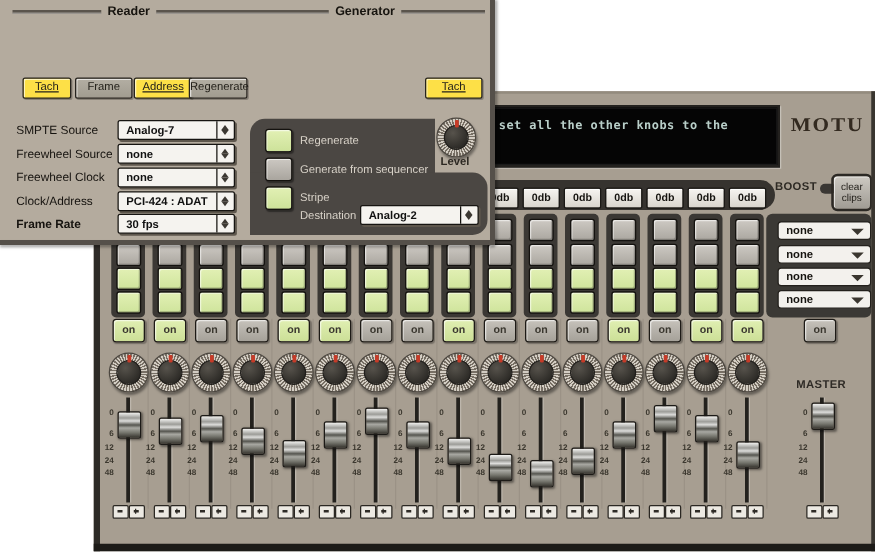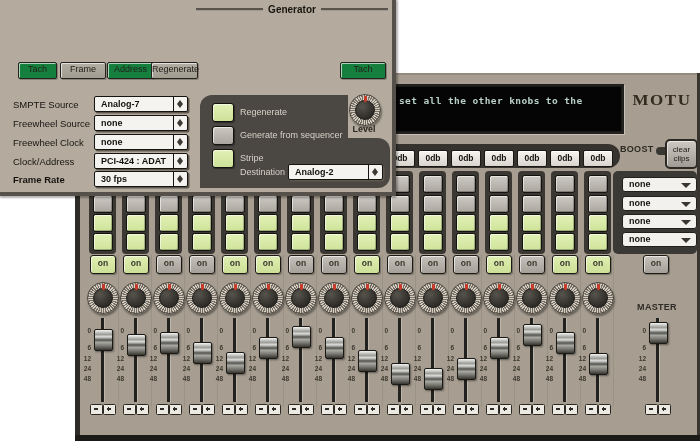--- a/index.html
+++ b/index.html
@@ -75,21 +75,21 @@
   .grphdr .rule{flex:1;height:2px;background:#5a544c;border-bottom:1px solid rgba(255,255,255,.4);}
   .grphdr .ttl{font-size:10px;font-weight:bold;color:#17140f;}
 
   .lcd{background:#060606;border:2px solid #18161a;box-shadow:1px 1px 0 rgba(255,255,255,.4), inset 0 0 0 1px #222;
        display:flex;align-items:center;justify-content:center;}
   .lcd .tc{font-family:"DejaVu Sans Mono",monospace;font-weight:bold;color:#82d9c8;
        text-shadow:0 0 3px rgba(110,220,200,.45);letter-spacing:.5px;}
 
   .macbtn{position:absolute;height:15px;border:1.5px solid #26231e;border-radius:2px;font-size:9px;color:#23201a;
        text-align:center;line-height:13px;box-shadow:inset 1px 1px 0 rgba(255,255,255,.65), 1px 1px 0 rgba(0,0,0,.25);}
-  .macbtn.green{background:#15803d;}
+  .macbtn.green{background:#fde047;text-decoration:underline;}
   .macbtn.gray{background:linear-gradient(#b3aea3,#a19c90);}
 
   .setlbl{position:absolute;left:13px;font-size:9.5px;color:#16130f;}
   .macpop{position:absolute;left:94px;width:94px;height:16px;background:#f5f3ef;border:1px solid #161411;
        border-radius:2px;box-shadow:1.5px 1.5px 0 #5e574d;display:flex;box-sizing:border-box;}
   .macpop .val{flex:1;font-size:9px;font-weight:bold;color:#111;line-height:14px;padding-left:6px;white-space:nowrap;overflow:hidden;}
   .macpop .stepper{width:13px;border-left:1px solid #161411;position:relative;}
   .macpop .stepper:before{content:"";position:absolute;left:3px;top:3px;border-left:3.5px solid transparent;
        border-right:3.5px solid transparent;border-bottom:4px solid #3c3832;}
   .macpop .stepper:after{content:"";position:absolute;left:3px;bottom:3px;border-left:3.5px solid transparent;
@@ -600,20 +600,25 @@
         </div>
       </div>
 
     <div class="abs edge-left"></div>
     <div class="abs edge-right"></div>
     <div class="abs edge-bottom"></div>
   </div>
 
   <div class="win smpte">
 
+    <div class="abs grphdr" style="left:10px;width:186px;">
+      <div class="rule"></div>
+      <div class="ttl">Reader</div>
+      <div class="rule"></div>
+    </div>
     <div class="abs grphdr" style="left:196px;width:192px;">
       <div class="rule"></div>
       <div class="ttl">Generator</div>
       <div class="rule"></div>
     </div>
 
 
     <div id="readerBtns">
         <div class="macbtn green" style="left: 18px; top: 62px; width: 37px;">Tach</div>
         <div class="macbtn gray" style="left: 60px; top: 62px; width: 44px;">Frame</div>

